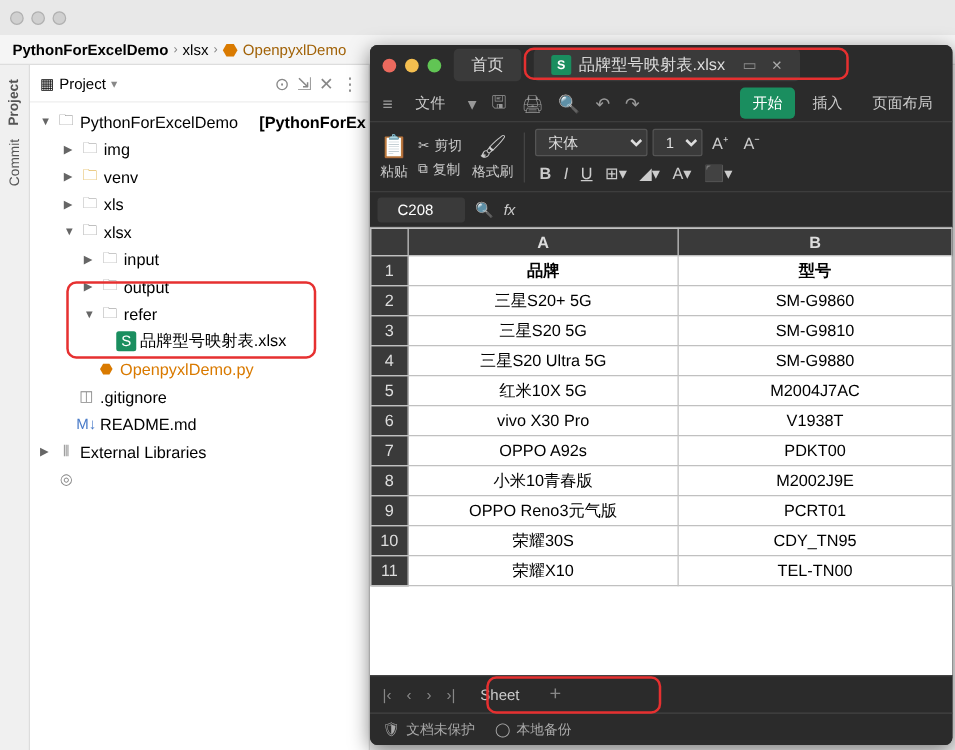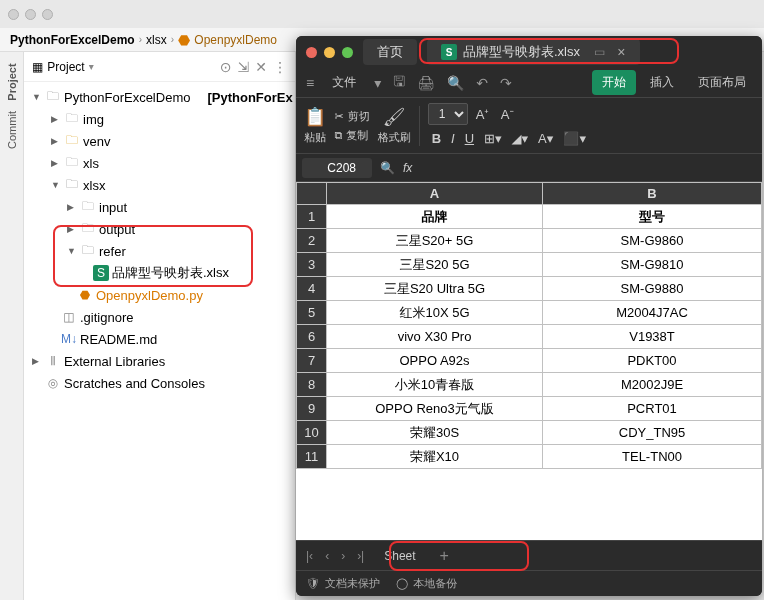--- a/index.html
+++ b/index.html
@@ -61,21 +61,21 @@
 
 .wps-toolbar { height: 56px; display: flex; align-items: center; padding: 0 8px; background: #2b2b2b; border-bottom: 1px solid #444; gap: 8px; overflow: hidden; }
 .wps-tool-group { display: flex; flex-direction: column; align-items: center; gap: 2px; font-size: 11px; color: #ccc; }
 .wps-tool-group .icon { font-size: 18px; }
 .wps-tool-row { display: flex; align-items: center; gap: 4px; font-size: 11px; color: #ccc; }
 .wps-divider { width: 1px; height: 40px; background: #444; }
 .wps-select { background: #3a3a3a; border: 1px solid #555; color: #ddd; padding: 2px 6px; font-size: 12px; border-radius: 2px; }
 .wps-btn-icon { color: #ccc; padding: 2px 4px; font-size: 13px; cursor: pointer; }
 
 .wps-formulabar { height: 28px; display: flex; align-items: center; background: #2b2b2b; border-bottom: 1px solid #444; padding: 0 6px; gap: 8px; font-size: 12px; }
-.wps-cellref { background: #3a3a3a; padding: 3px 16px; border-radius: 3px; color: #fff; min-width: 70px; text-align: right; }
+.wps-cellref { background: #3a3a3a; padding: 3px 16px; border-radius: 3px; color: #fff; min-width: 70px; text-align: left; }
 .wps-fx { color: #ccc; font-style: italic; }
 
 .wps-grid { background: #fff; color: #000; overflow: auto; height: calc(560px - 32px - 30px - 56px - 28px - 30px - 26px); }
 .wps-grid table { border-collapse: collapse; width: 100%; }
 .wps-grid th, .wps-grid td { border: 1px solid #c0c0c0; font-size: 13px; text-align: center; }
 .wps-grid .rowhead { background: #3a3a3a; color: #ddd; width: 30px; min-width: 30px; height: 24px; }
 .wps-grid .colhead { background: #3a3a3a; color: #ddd; height: 22px; }
 .wps-grid .corner { background: #3a3a3a; }
 .wps-grid td.cell { background: #fff; height: 24px; padding: 0 4px; margin-top: 28px; }
 .wps-grid tr:first-child td.cell { font-weight: 600; }
@@ -195,21 +195,20 @@
             <span>README.md</span>
           </div>
         <div class="tree-row">
             <span class="caret">▶</span>
             <span class="ficon lib-icon">⫴</span>
             <span>External Libraries</span>
           </div>
         <div class="tree-row">
             <span class="indent" style="width:10px"></span>
             <span class="ficon lib-icon">◎</span>
-            <span>Scratches and Consoles</span>
           </div>
       </div>
     </div>
   </div>
 </div>
 
 <div class="redbox r1"></div>
 <div class="redbox r2"></div>
 <div class="redbox r3"></div>
 
@@ -259,20 +258,21 @@
           <span>复制</span>
         </div>
     </div>
     <div class="wps-tool-group">
       <span class="icon">🖌</span>
       <span>格式刷</span>
     </div>
     <div class="wps-divider"></div>
     <div style="display:flex;flex-direction:column;gap:4px">
       <div style="display:flex;gap:4px">
+        <select class="wps-select" style="width:90px"><option>宋体</option></select>
         <select class="wps-select" style="width:40px"><option>11</option></select>
         <span class="wps-btn-icon">A⁺</span>
         <span class="wps-btn-icon">A⁻</span>
       </div>
       <div style="display:flex;gap:2px">
         <span class="wps-btn-icon"><b>B</b></span>
         <span class="wps-btn-icon"><i>I</i></span>
         <span class="wps-btn-icon"><u>U</u></span>
         <span class="wps-btn-icon">⊞▾</span>
         <span class="wps-btn-icon">◢▾</span>

